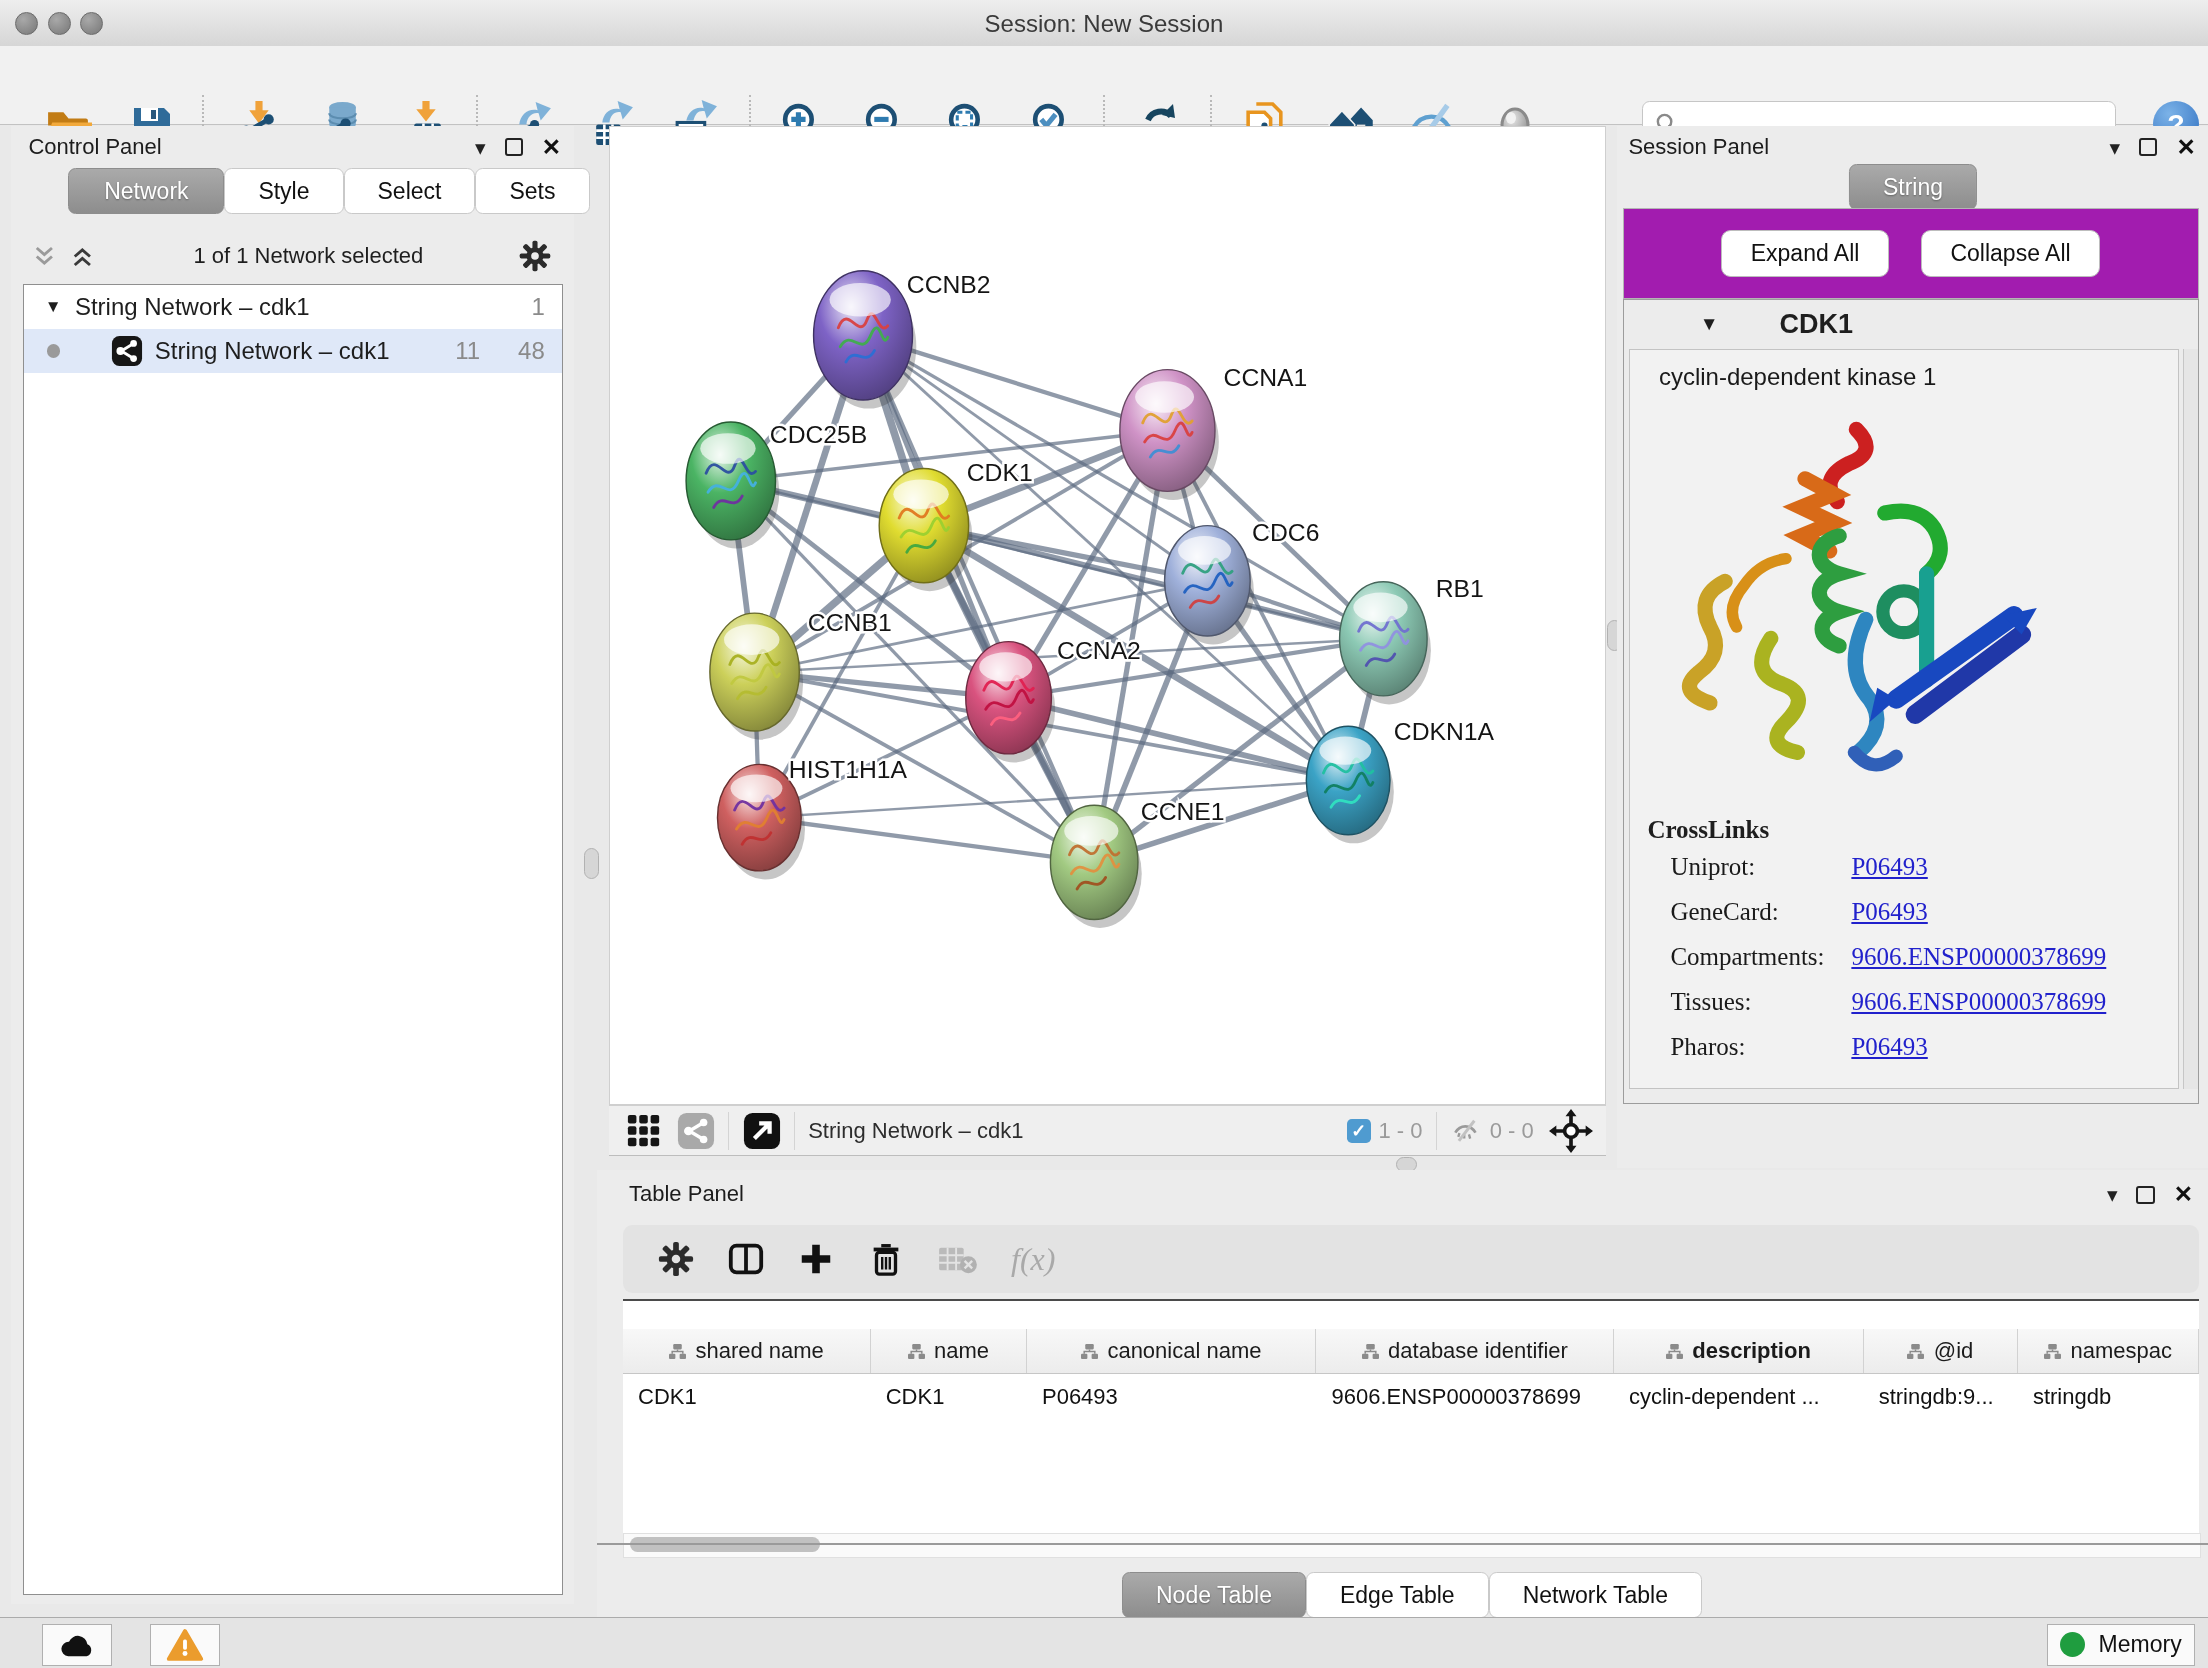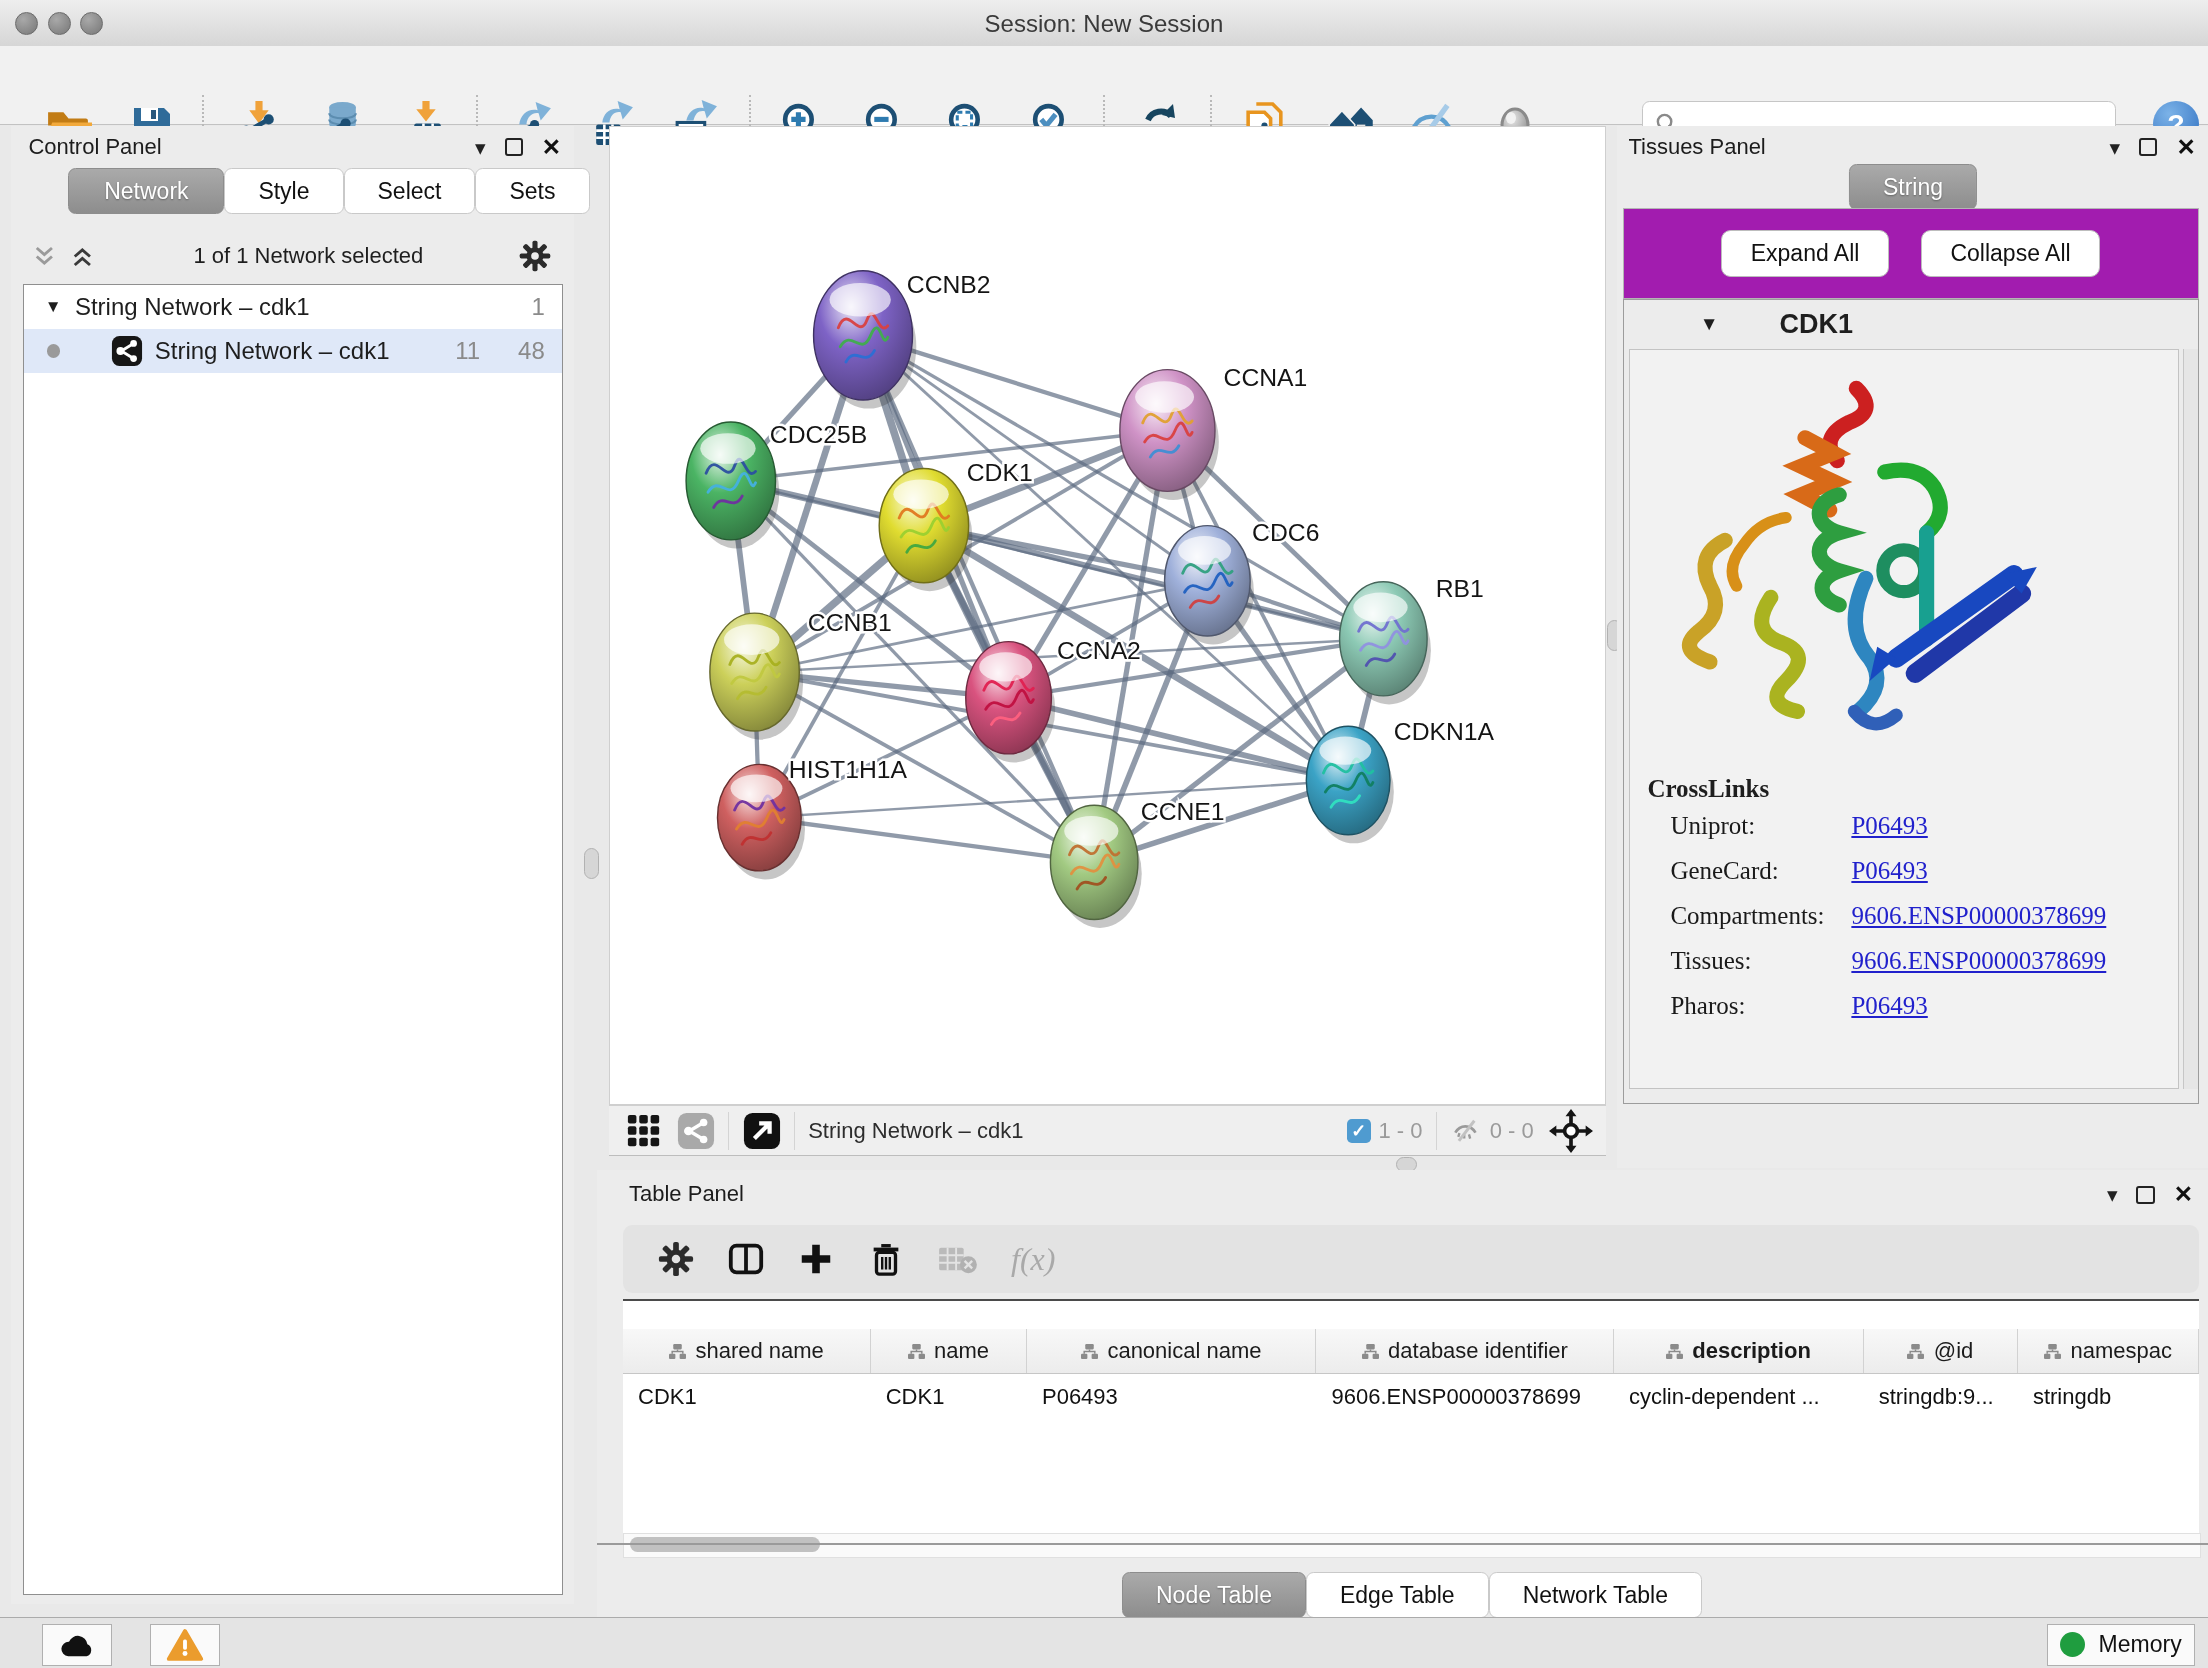--- a/index.html
+++ b/index.html
@@ -594,39 +594,40 @@
       </svg>
     <span class="cnt">0 - 0</span>
     <svg width="44" height="44" viewBox="0 0 48 48" style="margin:0 13.3px 0 15px">
       <path d="M24 6v36M6 24h36" stroke="#151515" stroke-width="4"></path>
       <path d="M24 0l6 8H18zM24 48l6-8H18zM0 24l8-6v12zM48 24l-8-6v12z" fill="#151515"></path>
       <circle cx="24" cy="24" r="7" fill="#fff" stroke="#151515" stroke-width="4"></circle>
       </svg>
   </div>
 
   <div class="results-panel">
-    <div class="panel-hdr" style="position:absolute;left:11.4px;top:7.6px">Tissues Panel</div>
+    <div class="panel-hdr" style="position:absolute;left:11.4px;top:7.6px">Session Panel</div>
     <div class="wc" style="right:13.3px;top:9.5px">
       <span class="caret">▾</span>
       <span class="boxi"></span>
       <span class="xi">✕</span>
     </div>
     <div class="rp-tab">
       <div class="tab sel">String</div>
     </div>
     <div class="rp-box1">
       <button class="rp-btn">Expand All</button>
       <button class="rp-btn">Collapse All</button>
     </div>
     <div class="rp-card">
       <div class="rp-entry-hdr">
         <span style="margin:0 0 0 76px;font-size:19px">▼</span>
         <span style="margin-left:61px">CDK1</span>
       </div>
       <div class="rp-inner">
+        <div class="rp-desc">cyclin-dependent kinase 1</div>
         <svg width="380" height="399" viewBox="0 0 200 210" style="margin:7.6px 0 0 42px">
           <g fill="none" stroke-linecap="round">
             <path d="M97 16q12 12 -4 18q-16 8 -6 20" stroke="#cc2020" stroke-width="8"></path>
             <path d="M70 42l15 8-17 7 17 8-17 7 15 8" stroke="#d86a18" stroke-width="8"></path>
             <path d="M60 84q-14 2 -22 14q-10 12 -4 22" stroke="#d89018" stroke-width="6"></path>
             <path d="M28 96q-16 8 -8 24q8 14 -6 24q-12 10 6 16" stroke="#c9a227" stroke-width="8"></path>
             <path d="M52 126q-12 18 6 24q16 6 2 20q-12 12 6 16" stroke="#aab320" stroke-width="8"></path>
             <path d="M88 72c-14 4-14 16 0 20c-14 4-14 16 0 20c-12 4-12 14 0 18" stroke="#2e9e40" stroke-width="8"></path>
             <path d="M112 60q18 -4 26 8q8 14 -4 24" stroke="#22aa30" stroke-width="8"></path>
             <circle cx="122" cy="112" r="11" stroke="#1e8e60" stroke-width="7"></circle>

